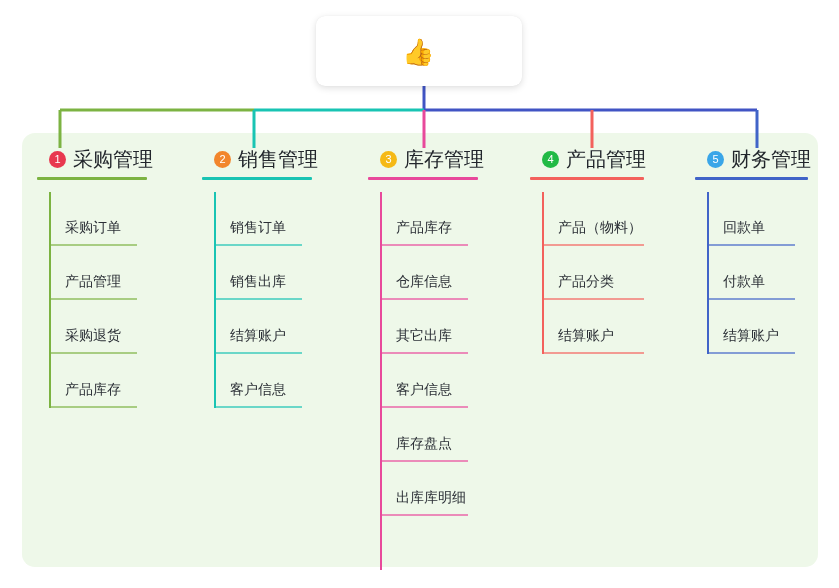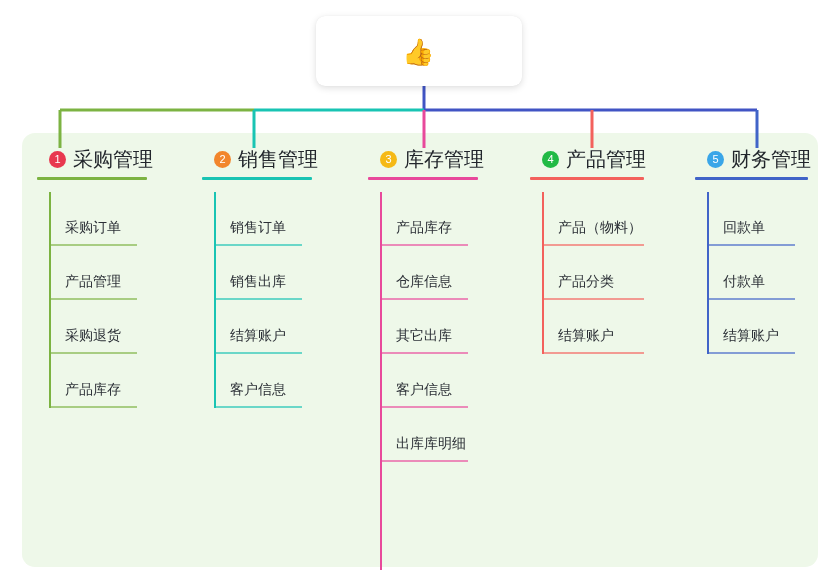--- a/index.html
+++ b/index.html
@@ -200,20 +200,24 @@
           </div>
           <div class="item">
             <span class="item-label">其它出库</span>
             <div class="item-rule" style="background: rgb(232, 73, 155); opacity: 0.62; width: 88px;"></div>
           </div>
           <div class="item">
             <span class="item-label">客户信息</span>
             <div class="item-rule" style="background: rgb(232, 73, 155); opacity: 0.62; width: 88px;"></div>
           </div>
           <div class="item">
+            <span class="item-label">库存盘点</span>
+            <div class="item-rule" style="background: rgb(232, 73, 155); opacity: 0.62; width: 88px;"></div>
+          </div>
+          <div class="item">
             <span class="item-label">出库库明细</span>
             <div class="item-rule" style="background: rgb(232, 73, 155); opacity: 0.62; width: 88px;"></div>
           </div>
         </div>
       </div>
       <div class="col" style="left: 530px;">
         <div class="col-head">
           <span class="badge" style="background: rgb(33, 186, 69);">4</span>
           <span class="head-label">产品管理</span>
         </div>

